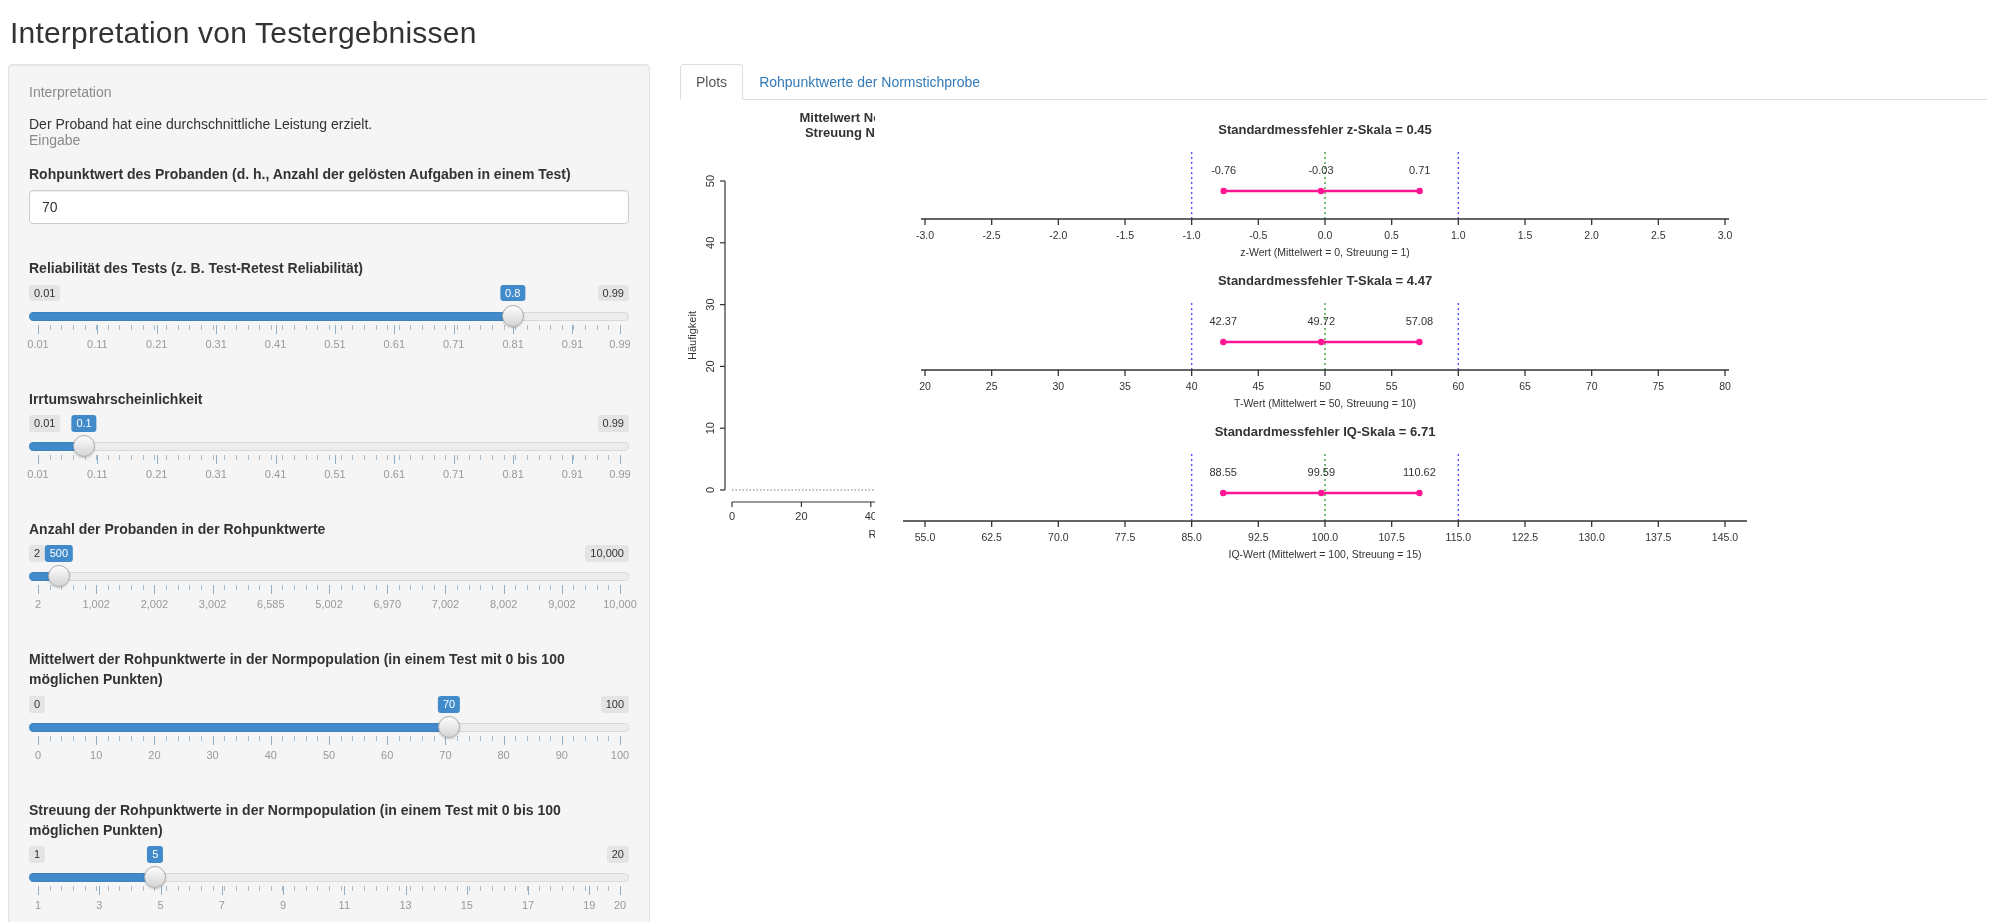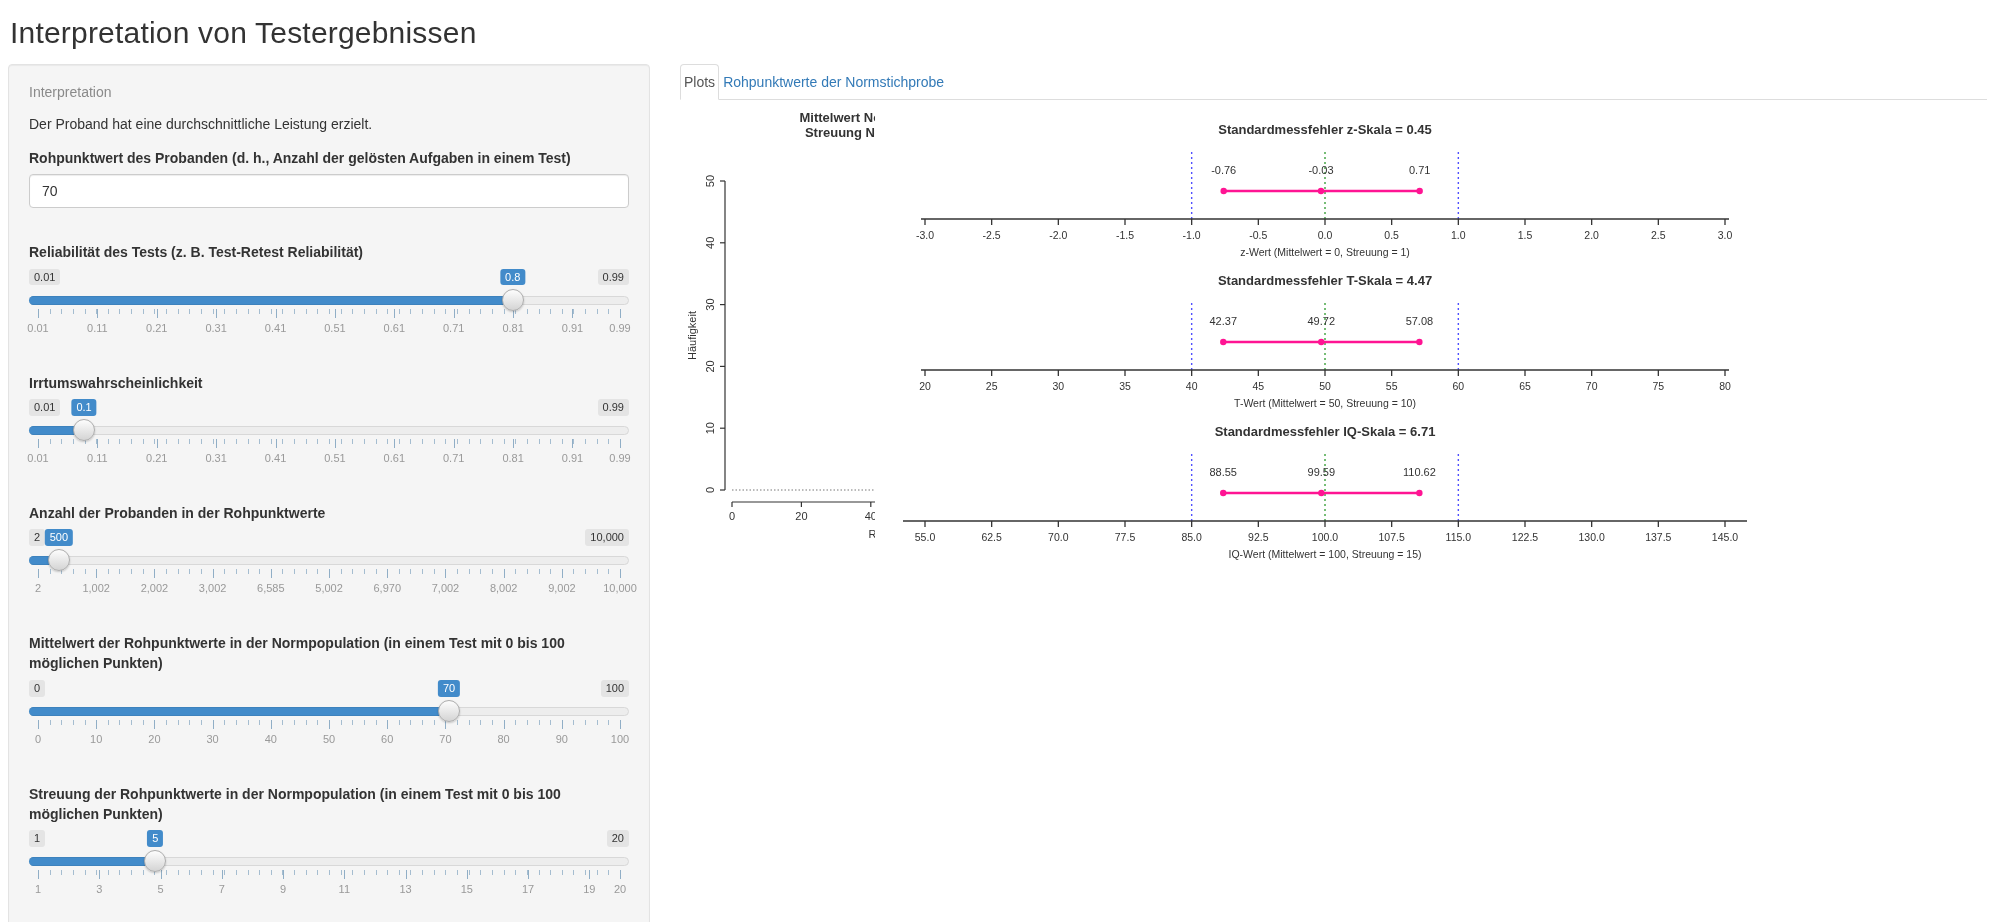--- a/index.html
+++ b/index.html
@@ -12,21 +12,21 @@
   h1.page-title { font-size:30px; font-weight:500; color:#333; margin:6px 0 14px 2px; letter-spacing:.2px; }
   .layout { display:flex; align-items:flex-start; }
 
   
   .sidebar {
     width:642px; background:#f5f5f5; border:1px solid #e3e3e3; border-radius:4px;
     padding:19px 20px 30px 20px; box-shadow:inset 0 1px 1px rgba(0,0,0,.05);
     flex:none;
   }
   .muted { color:#8a8a8a; font-size:14px; margin-bottom:16px; }
-  .plain { color:#333; font-size:14px; margin-bottom:16px; }
+  .plain { color:#333; font-size:14px; }
   .control-label { font-weight:bold; font-size:14px; color:#333; margin-bottom:6px; line-height:1.45; }
   .text-input {
     width:100%; height:34px; border:1px solid #ccc; border-radius:4px; background:#fff;
     font-size:14px; color:#333; padding:6px 12px; font-family:inherit;
     box-shadow:inset 0 1px 1px rgba(0,0,0,.075); margin-bottom:10px;
   }
   .slider-group { margin-top:24px; }
   .irs { position:relative; height:80px; margin-top:2px; }
   .irs-min,.irs-max {
     position:absolute; top:0; font-size:11px; color:#333; background:#e4e4e4;
@@ -52,40 +52,41 @@
   }
   .irs-grid { position:absolute; left:9px; right:9px; top:40px; height:36px; }
   .irs-tick { position:absolute; top:0; width:1px; height:5px; background:#a5bdd0; }
   .irs-tick.major { height:9px; background:#90aec6; }
   .irs-grid-label { position:absolute; top:13px; transform:translateX(-50%); font-size:11px; color:#999; white-space:nowrap; }
 
   
   .main { flex:1; margin-left:30px; min-width:0; }
   ul.tabs { list-style:none; display:flex; border-bottom:1px solid #ddd; }
   ul.tabs li a {
-    display:block; padding:9px 3px; font-size:14px; text-decoration:none; cursor:pointer;
+    display:block; padding:9px 15px; font-size:14px; text-decoration:none; cursor:pointer;
     border:1px solid transparent; border-radius:4px 4px 0 0; margin-bottom:-1px;
   }
   ul.tabs li.active a { background:#fff; border-color:#ddd #ddd #fff #ddd; color:#555; }
   ul.tabs li:not(.active) a { color:#337ab7; }
   .plots-row { display:flex; align-items:flex-start; padding:6px 0 0 2px; }
   .right-plots { margin-left:28px; padding-top:8px; }
   svg text { font-family:"Liberation Sans","DejaVu Sans",sans-serif; }
 </style>
 </head>
 <body>
 
 <div class="app">
   <h1 class="page-title">Interpretation von Testergebnissen</h1>
 
   <div class="layout">
 
     <div class="sidebar">
       <div class="muted">Interpretation</div>
       <div class="plain">Der Proband hat eine durchschnittliche Leistung erzielt.</div>
+      <div class="muted">Eingabe</div>
 
       <div class="control-label">Rohpunktwert des Probanden (d. h., Anzahl der gelösten Aufgaben in einem Test)</div>
       <input class="text-input" type="text" value="70" style="">
 
       <div id="sliders">
           <div class="slider-group">
             <div class="control-label">Reliabilität des Tests (z. B. Test-Retest Reliabilität)</div>
             <div class="irs">
               <span class="irs-min">0.01</span>
               <span class="irs-max">0.99</span>

